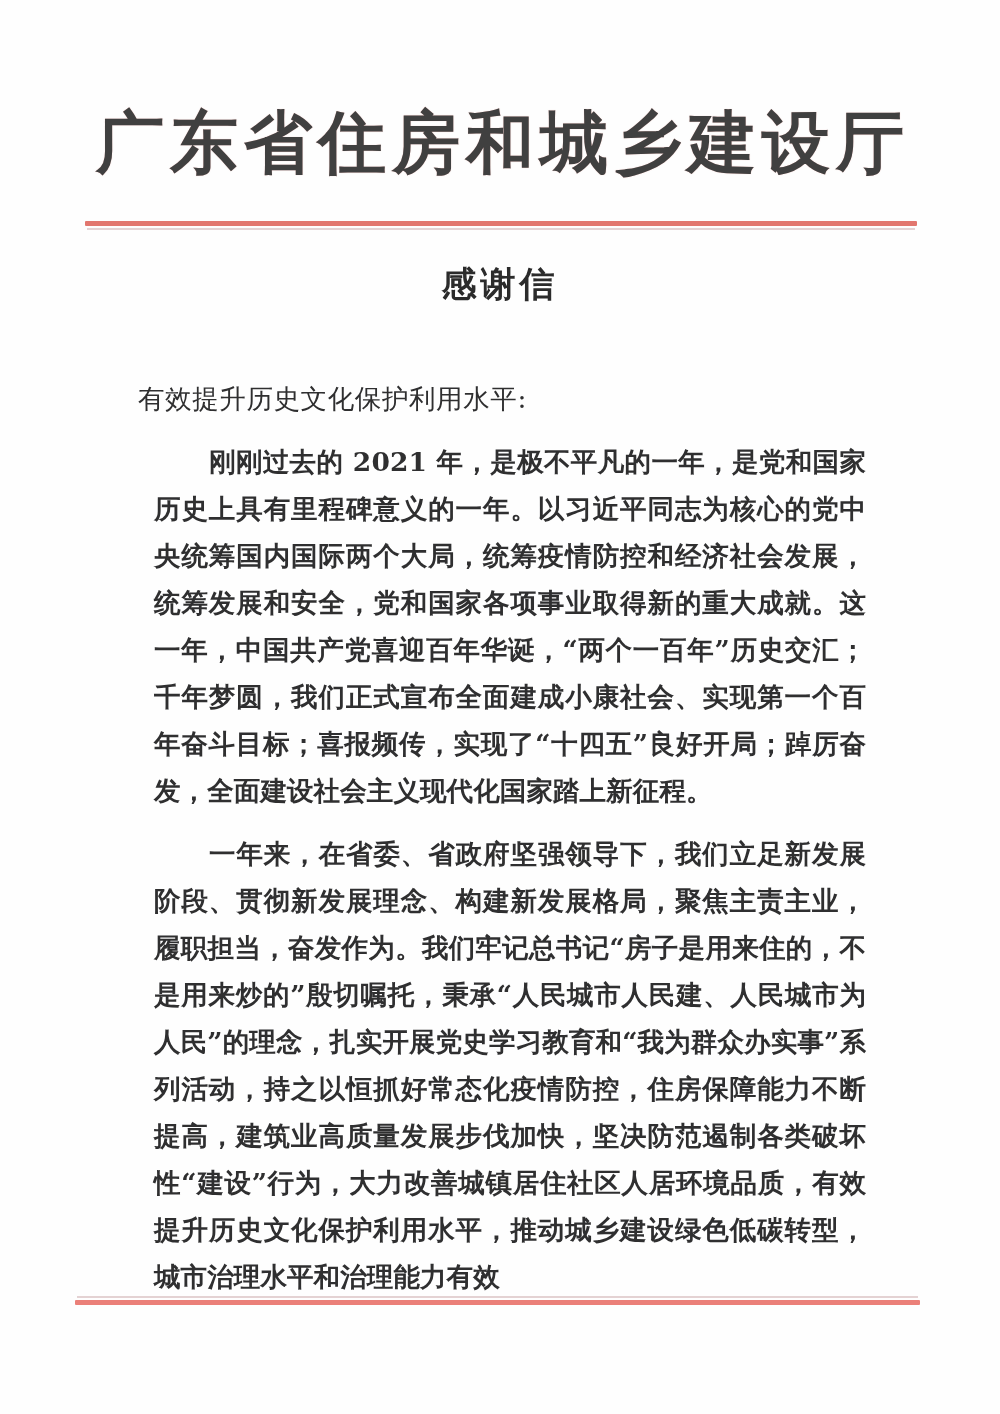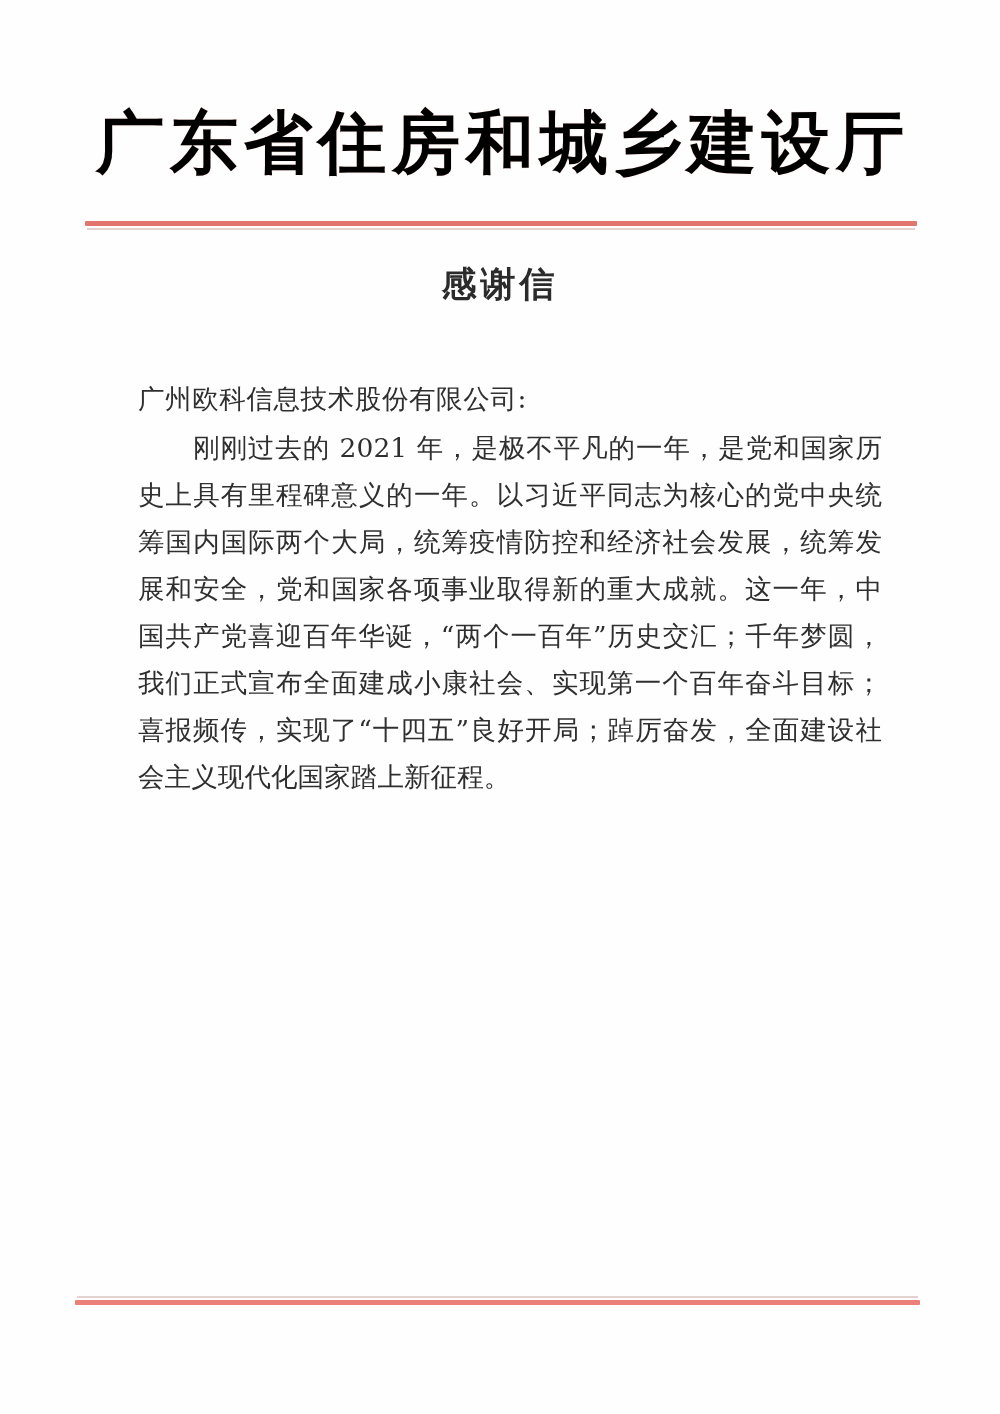--- a/index.html
+++ b/index.html
@@ -31,21 +31,21 @@
     width: 1000px;
     text-align: center;
   }
 
   .letterhead-title {
     display: inline-block;
     font-family: "DejaVu Serif", "Liberation Serif", serif;
     font-size: 68px;
     font-weight: 700;
     letter-spacing: 6px;
-    color: #000000;
+    color: #404040;
     line-height: 1.12;
     white-space: nowrap;
     text-indent: 6px;
     text-shadow: 0 0 1px rgba(232,134,126,0.55);
   }
 
   
   .rule-top {
     position: absolute;
     top: 221px;
@@ -107,22 +107,23 @@
   .para {
     font-family: "DejaVu Serif", "Liberation Serif", serif;
     font-size: 26.5px;
     color: #2f2f30;
     line-height: 47px;
     letter-spacing: 0.1px;
     text-align: justify;
     text-align-last: left;
     text-justify: inter-character;
     text-indent: 55px;
-    margin: 0;
+    margin: 16px;
     word-break: break-all;
+    font-weight: bold;
   }
 
   
   .rule-bottom {
     position: absolute;
     top: 1296px;
     left: 75px;
     width: 845px;
     height: 9px;
   }
@@ -162,22 +163,23 @@
   </div>
 
   <div class="rule-top">
     <div class="thick"></div>
     <div class="thin"></div>
   </div>
 
   <div class="doc-title">感谢信</div>
 
   <div class="body-block">
-    <p class="salutation">广州欧科信息技术股份有限公司:</p>
+    <p class="salutation">有效提升历史文化保护利用水平:</p>
     <p class="para">刚刚过去的 2021 年，是极不平凡的一年，是党和国家历史上具有里程碑意义的一年。以习近平同志为核心的党中央统筹国内国际两个大局，统筹疫情防控和经济社会发展，统筹发展和安全，党和国家各项事业取得新的重大成就。这一年，中国共产党喜迎百年华诞，“两个一百年”历史交汇；千年梦圆，我们正式宣布全面建成小康社会、实现第一个百年奋斗目标；喜报频传，实现了“十四五”良好开局；踔厉奋发，全面建设社会主义现代化国家踏上新征程。</p>
+    <p class="para">一年来，在省委、省政府坚强领导下，我们立足新发展阶段、贯彻新发展理念、构建新发展格局，聚焦主责主业，履职担当，奋发作为。我们牢记总书记“房子是用来住的，不是用来炒的”殷切嘱托，秉承“人民城市人民建、人民城市为人民”的理念，扎实开展党史学习教育和“我为群众办实事”系列活动，持之以恒抓好常态化疫情防控，住房保障能力不断提高，建筑业高质量发展步伐加快，坚决防范遏制各类破坏性“建设”行为，大力改善城镇居住社区人居环境品质，有效提升历史文化保护利用水平，推动城乡建设绿色低碳转型，城市治理水平和治理能力有效</p>
   </div>
 
   <div class="rule-bottom">
     <div class="thin"></div>
     <div class="thick"></div>
   </div>
 
   <div class="page-footer-area"></div>
 
 </div>

